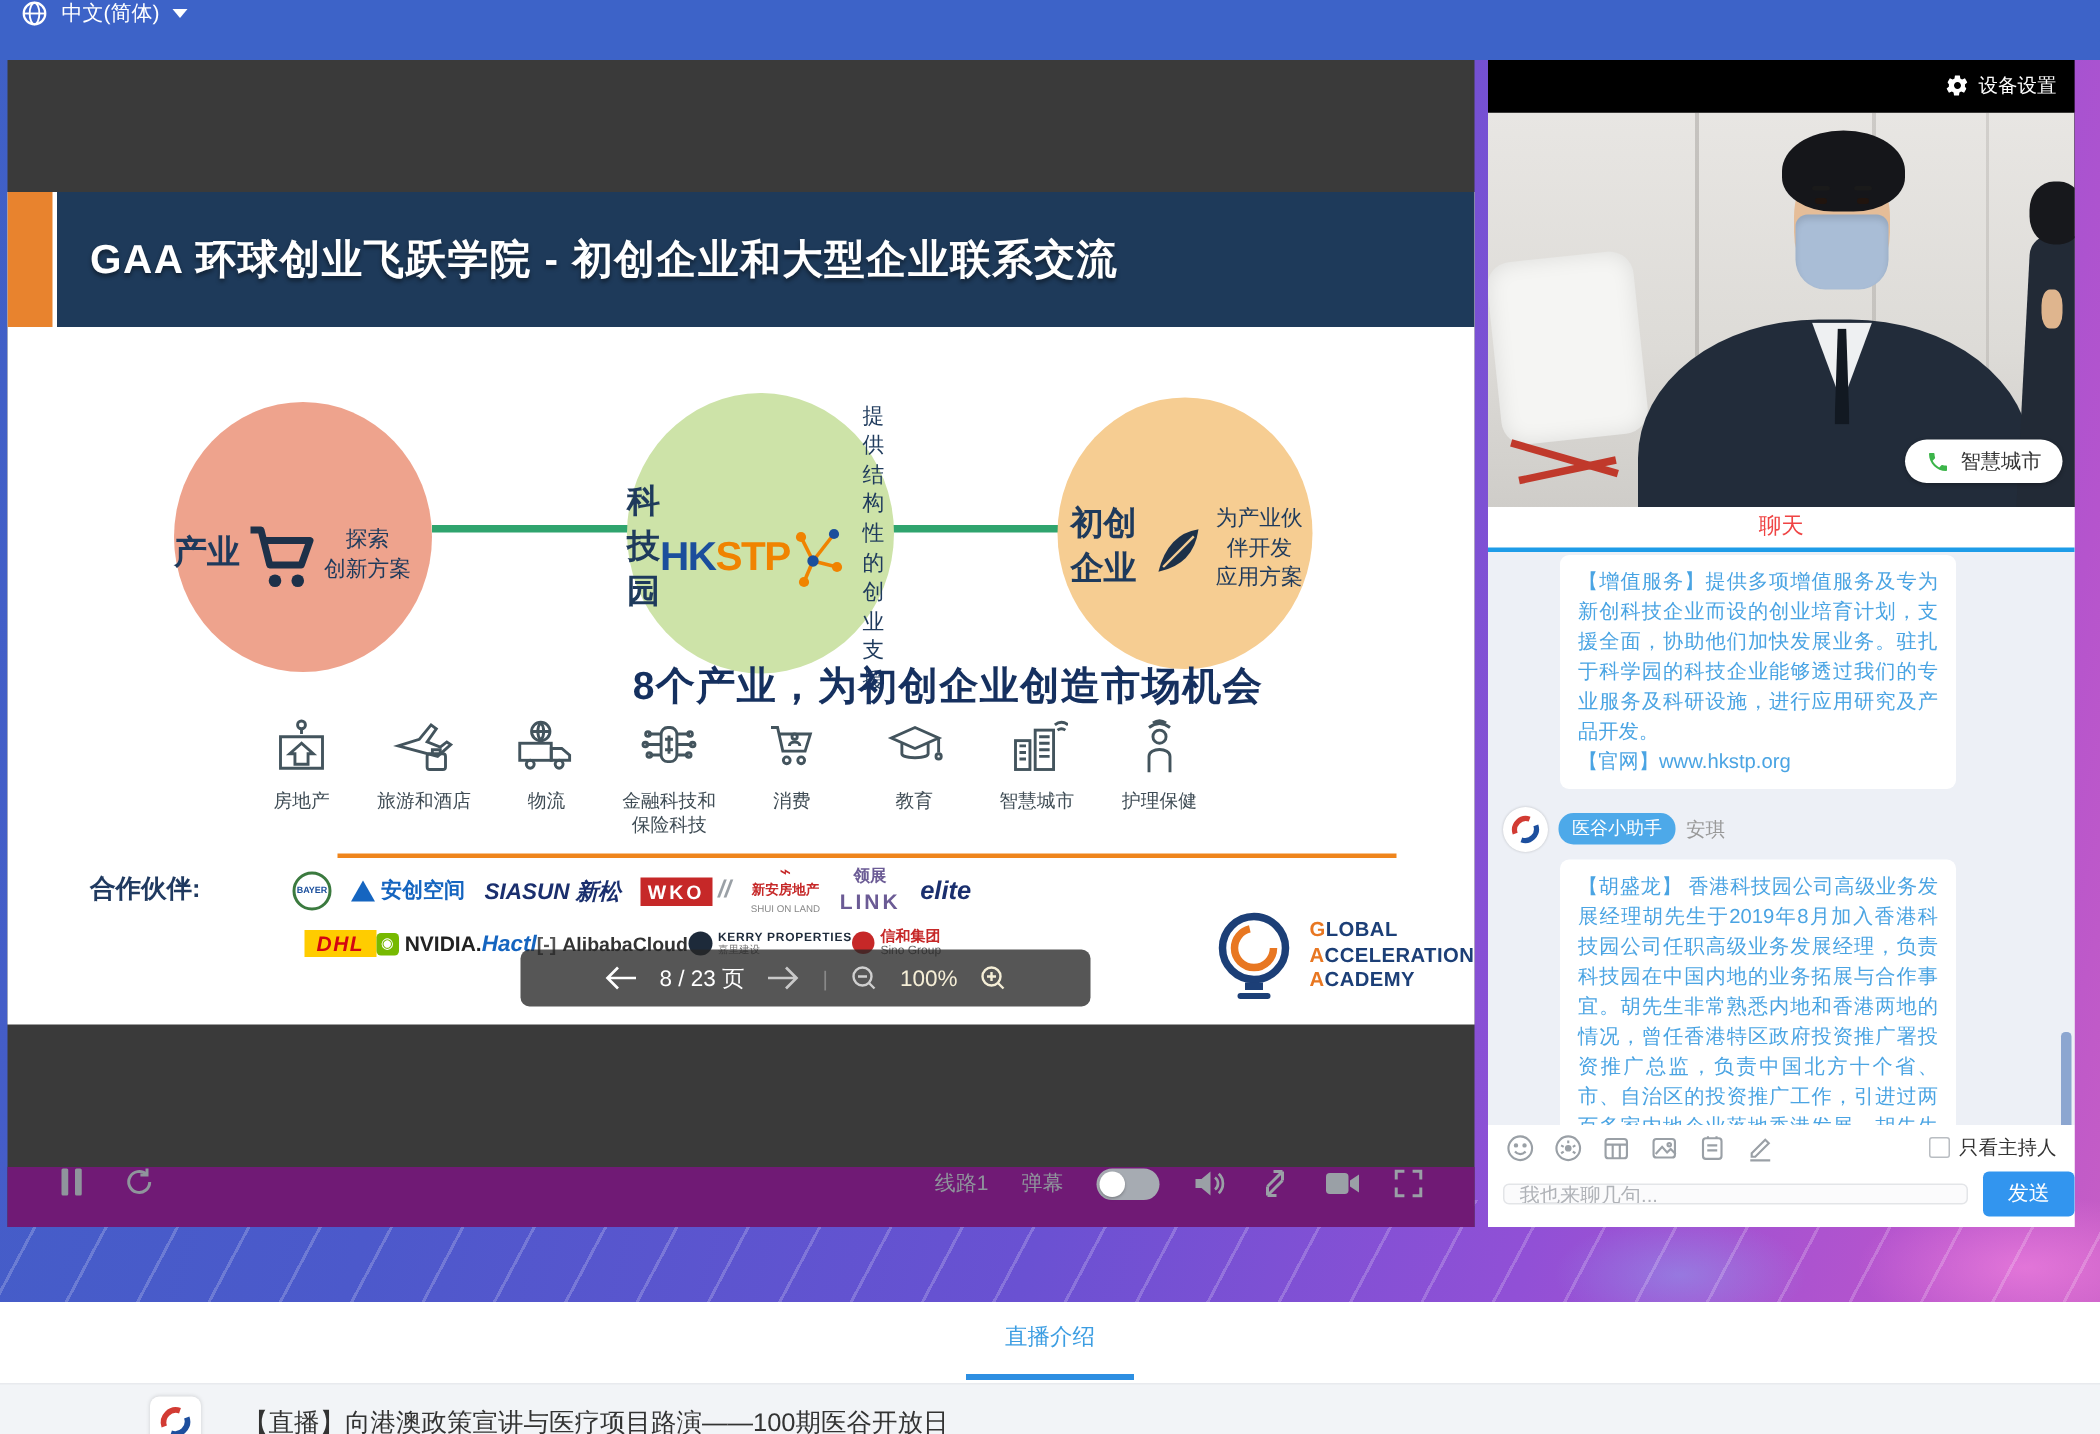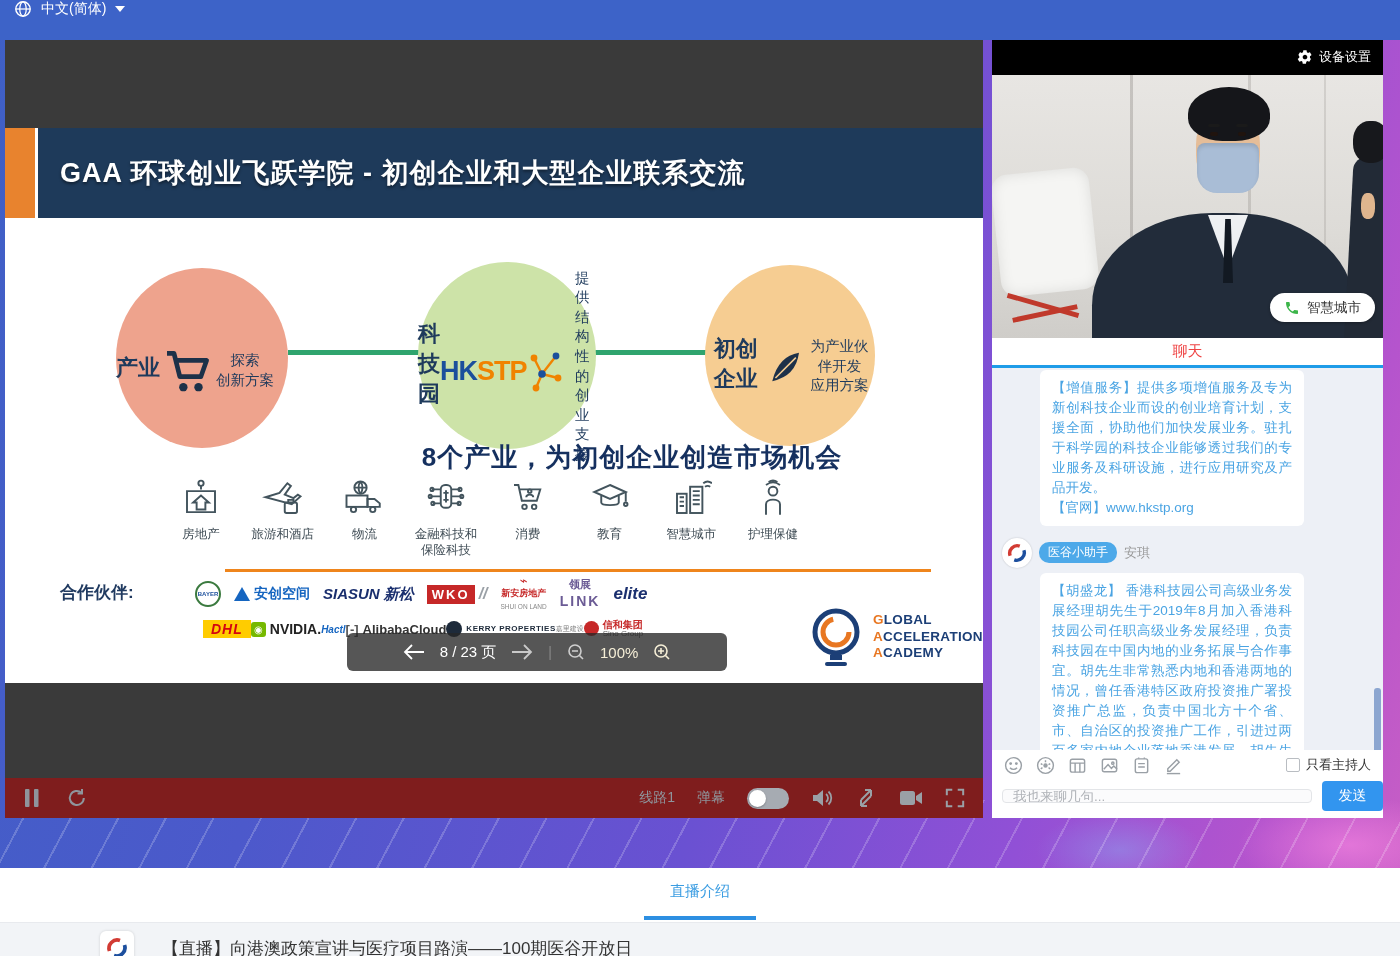--- a/index.html
+++ b/index.html
@@ -64,43 +64,43 @@
 .shui-bird{color:#c62828;font-size:13px;line-height:8px}
 .shui-t{color:#c62828;font-size:9px;font-weight:bold}
 .shui-s{color:#888;font-size:6.5px}
 .link{display:flex;flex-direction:column;align-items:center;line-height:1.05;color:#6b5b95}
 .link-t{font-size:11px;font-weight:bold}
 .link-s{font-size:14px;font-weight:bold;letter-spacing:2px}
 .elite{color:#1a2f6e;font-weight:bold;font-size:17px;font-style:italic}
 .dhl{background:#ffcc00;color:#d40511;font-weight:bold;font-style:italic;font-size:14px;padding:1px 8px;letter-spacing:1px}
 .nv-box{width:15px;height:15px;background:#76b900;border-radius:3px;display:flex;align-items:center;justify-content:center;color:#fff;font-size:10px}
 .nvidia{color:#222;font-weight:bold;font-size:14px}
-.hactl{color:#1565c0;font-weight:bold;font-style:italic;font-size:10px}
+.hactl{color:#1565c0;font-weight:bold;font-style:italic;font-size:15px}
 .ali-b{color:#555;font-weight:bold;font-size:13px}
 .ali{color:#333;font-weight:bold;font-size:13px}
 .kerry-c{width:16px;height:16px;background:#1d2a3a;border-radius:50%}
-.kerry{display:flex;flex-direction:row;line-height:1.1}
+.kerry{display:flex;flex-direction:column;line-height:1.1}
 .kerry-t{color:#1d2a3a;font-size:8px;font-weight:bold;letter-spacing:.5px}
 .kerry-s{color:#777;font-size:7px}
 .sino-c{width:15px;height:15px;background:#c62828;border-radius:50%}
 .sino{display:flex;flex-direction:column;line-height:1.1}
 .sino-t{color:#c62828;font-size:10px;font-weight:bold}
 .sino-s{color:#666;font-size:8px}
 .gaa{position:absolute;left:802px;top:478px;display:flex;align-items:center;gap:8px}
 .gaa-txt{display:flex;flex-direction:column;line-height:1.25}
 .gaa-line{color:#1c3f77;font-weight:bold;font-size:13.5px;letter-spacing:.3px}
 .gaa-line::first-letter{color:#e87722}
 
 .overlay{position:absolute;left:342px;top:505px;width:380px;height:38px;background:rgba(38,38,38,.78);border-radius:6px;display:flex;align-items:center;justify-content:center;gap:15px;z-index:4}
 .ov-text{color:#fff;font-size:15px}
 .ov-zoom{color:#f5eed6;font-size:15px}
 .ov-sep{color:#888;font-size:14px}
 .ovbtn{display:flex;align-items:center;cursor:pointer}
 
-.pbar{position:absolute;left:0;bottom:0;width:100%;height:40px;background:#7f1d1d;display:flex;align-items:center;padding:0 18px}
+.pbar{position:absolute;left:0;bottom:0;width:100%;height:40px;background:#701a75;display:flex;align-items:flex-start;padding:0 34px}
 .pbar-left{display:flex;align-items:center;gap:26px}
 .pbar-right{margin-left:auto;display:flex;align-items:center;gap:22px}
 .pbar-txt{color:#8f959c;font-size:14px}
 .tog{width:42px;height:21px;border-radius:11px;background:#a6abb2;position:relative;cursor:pointer}
 .tog-knob{position:absolute;left:2px;top:2px;width:17px;height:17px;border-radius:50%;background:#fff;box-shadow:0 1px 2px rgba(0,0,0,.25)}
 .icnbtn{display:flex;align-items:center;cursor:pointer}
 
 .rightcol{position:absolute;left:992px;top:38px;width:391px;height:780px;z-index:2}
 .cam{position:absolute;left:0;top:0;width:391px;height:300px;background:#000;overflow:hidden}
 .cam-top{position:absolute;left:0;top:0;width:100%;height:37px;background:#000;display:flex;align-items:center;justify-content:flex-end;padding:0 12px;z-index:6}

